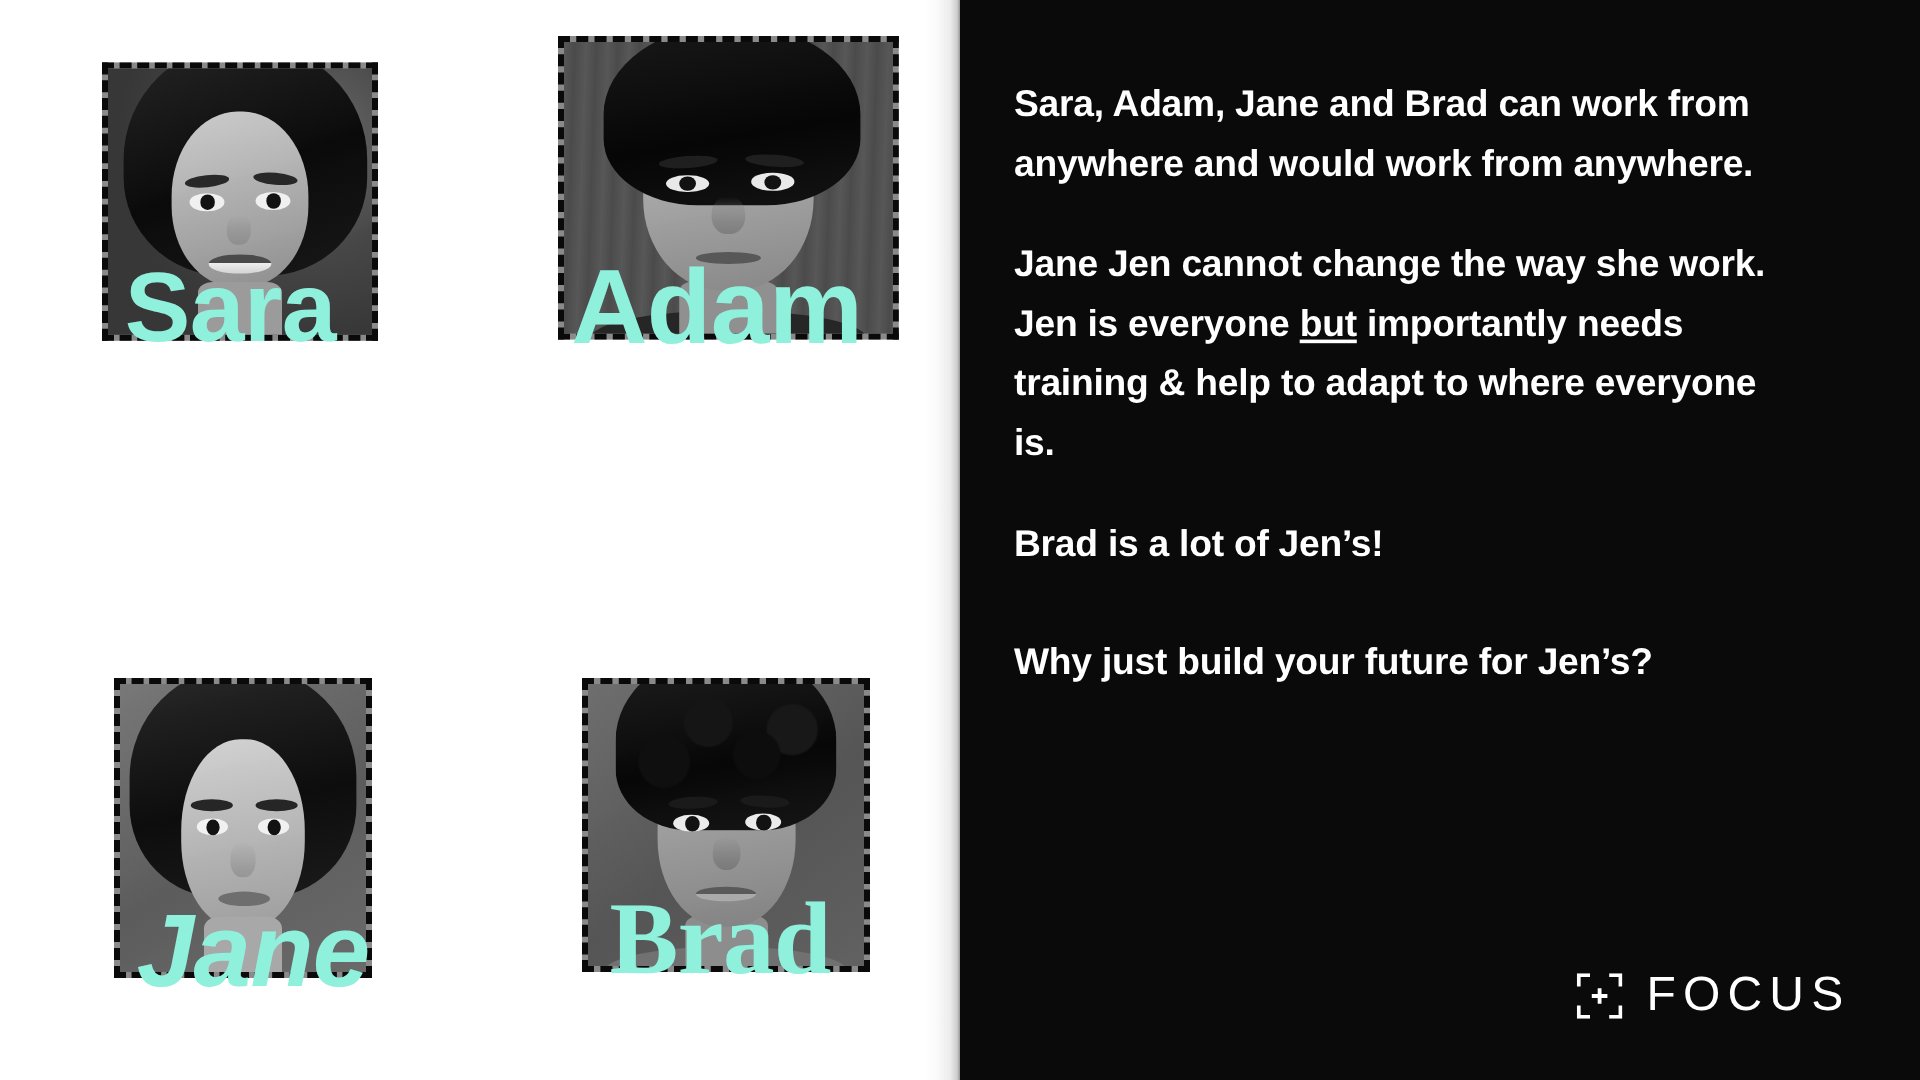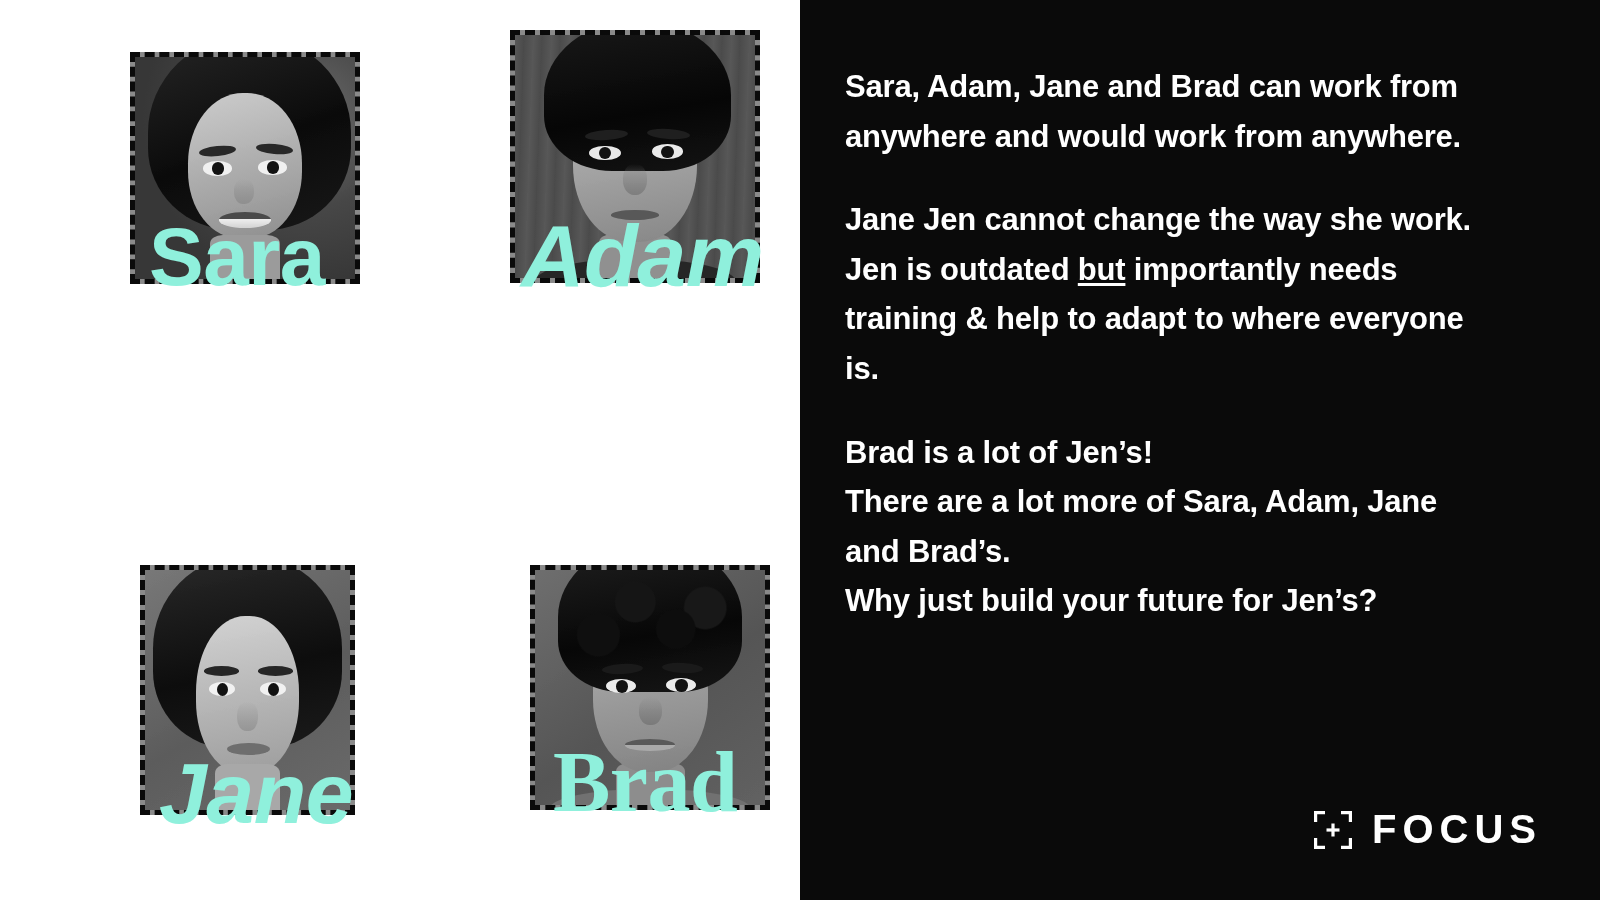--- a/index.html
+++ b/index.html
@@ -8,21 +8,20 @@
     width:1600px; height:900px; overflow:hidden;
     font-family:"Liberation Sans", sans-serif;
     background:#ffffff;
   }
   .slide { position:relative; width:1600px; height:900px; }
 
   
   .left-panel {
     position:absolute; left:0; top:0; width:800px; height:900px;
     background:#ffffff;
-    margin-left:45px;
   }
   .panel-divider {
     position:absolute; left:770px; top:0; width:30px; height:900px;
     background:linear-gradient(to right,
       rgba(255,255,255,0) 0%,
       rgba(250,250,250,1) 35%,
       rgba(236,236,236,1) 72%,
       rgba(205,205,205,1) 92%,
       rgba(150,150,150,1) 100%);
   }
@@ -81,21 +80,21 @@
   #tile-sara .pupil.l{ left:35%; top:47.5%; width:5.5%; height:5.5%; }
   #tile-sara .pupil.r{ left:60%; top:47%;  width:5.5%; height:5.5%; }
   #tile-sara .nose   { left:45%; top:55%; width:9%; height:11%;
       background:linear-gradient(180deg,rgba(160,160,160,0),#8e8e8e); }
   #tile-sara .mouth  { left:38%; top:70%; width:24%; height:7%;
       background:linear-gradient(180deg,#4d4d4d 45%,#e8e8e8 46%,#cfcfcf); }
   #tile-sara .neck   { left:34%; top:80%; width:32%; height:22%; background:#9a9a9a; }
   #tile-sara .name   { left:14px; bottom:-14px; font-size:82px; }
 
   
-  #tile-adam { left:465px; top:30px; width:250px; height:253px;font-style:italic; }
+  #tile-adam { left:465px; top:30px; width:284px; height:253px; }
   #tile-adam .bg { background:
       repeating-linear-gradient(92deg,#5a5a5a 0px,#4d4d4d 9px,#585858 18px),
       #525252; }
   #tile-adam .hair   { left:12%; top:-6%; width:78%; height:62%;
       background:linear-gradient(170deg,#1e1e1e,#0c0c0c 60%,#181818);
       border-radius:52% 52% 38% 38%; }
   #tile-adam .face   { left:24%; top:17%; width:52%; height:68%;
       background:linear-gradient(170deg,#bdbdbd,#9e9e9e 58%,#868686); }
   #tile-adam .brow.l { left:29%; top:39%; width:18%; height:4.2%; background:#242424;
       transform:rotate(-4deg); }
@@ -203,21 +202,21 @@
   .para:last-child { margin-bottom:0; }
   .para .u { text-decoration:underline; text-underline-offset:3px; }
 
   
   .focus-logo {
     position:absolute; right:58px; bottom:48px;
     display:flex; align-items:center; gap:20px;
   }
   .focus-mark { position:relative; width:38px; height:38px; }
   .focus-word {
-    color:#ffffff; font-size:40px; font-weight:bold; letter-spacing:6px;
+    color:#ffffff; font-size:40px; font-weight:normal; letter-spacing:6px;
   }
 </style>
 </head>
 <body>
 
 <div class="slide">
 
   <div class="left-panel">
 
     <div class="tile" id="tile-sara">
@@ -300,26 +299,26 @@
 
   <div class="right-panel">
     <div class="copy-block">
 
       <div class="para">
         <span>Sara, Adam, Jane and Brad can work from anywhere and would work from anywhere.</span>
       </div>
 
       <div class="para">
         <span>Jane Jen cannot change the way she work.</span><br>
-        <span>Jen is outdated </span><span class="u">but</span><span> importantly needs training &amp; help to adapt to where everyone is.</span>
+        <span>Jen is everyone </span><span class="u">but</span><span> importantly needs training &amp; help to adapt to where everyone is.</span>
       </div>
 
       <div class="para">
         <span>Brad is a lot of Jen’s!</span><br>
-        <span>There are a lot more of Sara, Adam, Jane and Brad’s.</span><br>
+        <br>
         <span>Why just build your future for Jen’s?</span>
       </div>
 
     </div>
 
     <div class="focus-logo">
       <span class="focus-mark">
         <svg width="38" height="38" viewBox="0 0 38 38">
           <g stroke="#ffffff" stroke-width="3.2" fill="none">
             <path d="M1.6 11 L1.6 1.6 L11 1.6"></path>

